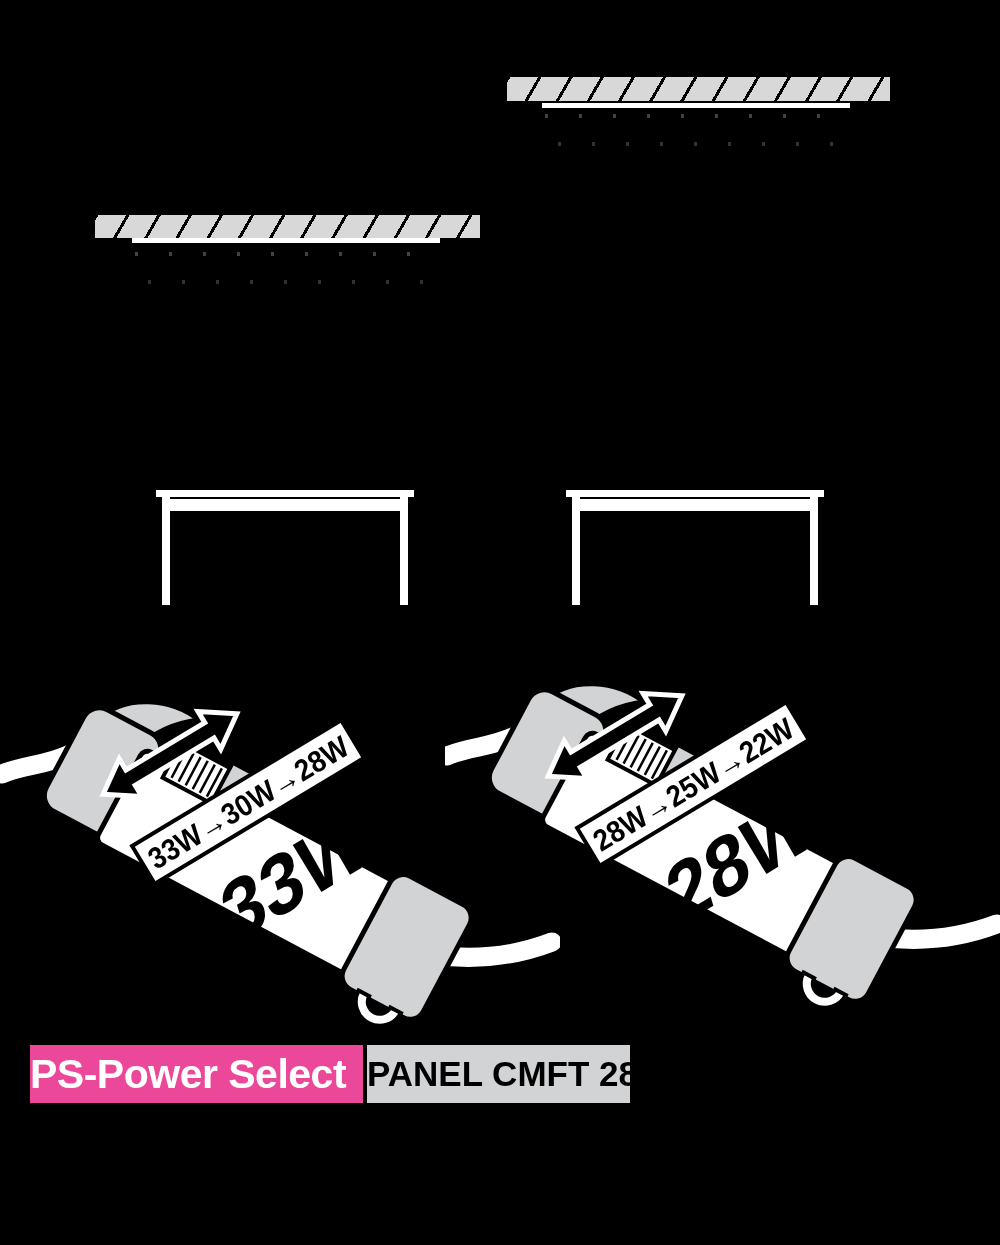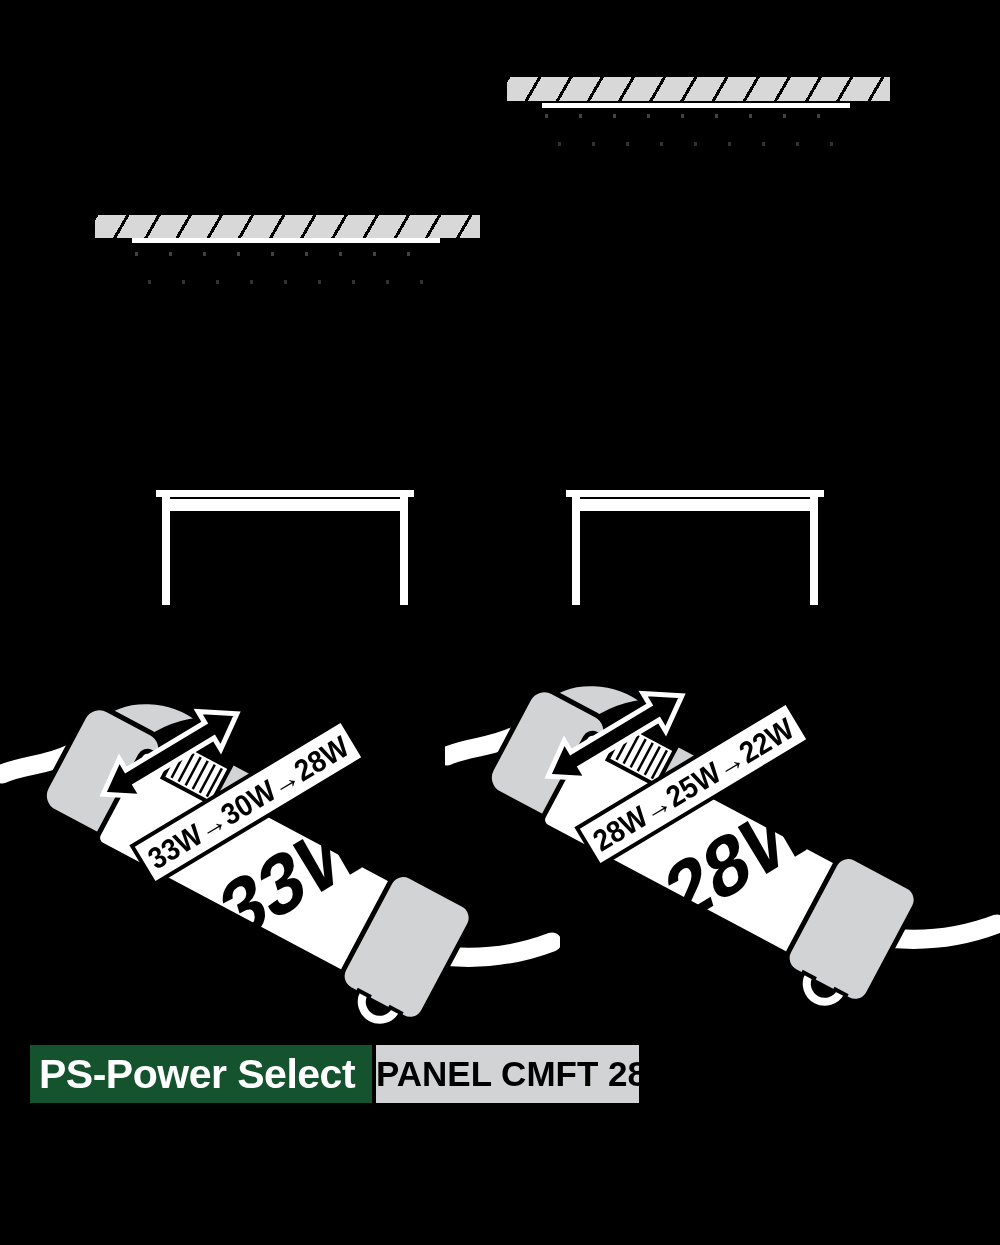--- a/index.html
+++ b/index.html
@@ -23,22 +23,22 @@
   .hookp{fill:#fff;stroke:#000;stroke-width:4;}
   .switch-base{fill:#fff;stroke:#000;stroke-width:4;}
   .switch-hatch{stroke:#000;stroke-width:2.5;fill:none;}
   .switch-knob{fill:#d1d3d4;stroke:#000;stroke-width:4;}
   .dblarrow{fill:#000;stroke:#fff;stroke-width:5;stroke-linejoin:miter;}
   .plate{fill:#fff;stroke:#000;stroke-width:4;}
   .plate-text{font-family:"Liberation Sans",sans-serif;font-weight:bold;font-size:30px;fill:#000;}
   .watt-text{font-family:"Liberation Sans",sans-serif;font-weight:bold;font-size:80px;fill:#000;}
   
   .legend{display:flex;gap:4px;}
-  .legend-header{background:#14532d;color:#fff;font-weight:bold;font-size:41px;line-height:58px;
-                 padding-left:9px;letter-spacing:-0.5px;white-space:nowrap;}
+  .legend-header{background:#ec4899;color:#fff;font-weight:bold;font-size:41px;line-height:58px;
+                 letter-spacing:-0.5px;white-space:nowrap;}
   .legend-cell{background:#d1d3d4;color:#000;font-weight:bold;font-size:35px;line-height:58px;
                text-align:center;white-space:nowrap;}
 </style>
 </head>
 <body>
 
 <div class="stage">
 
   <div class="abs hatch" style="left:507px;top:77px;width:383px;height:24px;"></div>
   <div class="abs panelbar" style="left:542px;top:103px;width:308px;height:5px;"></div>

